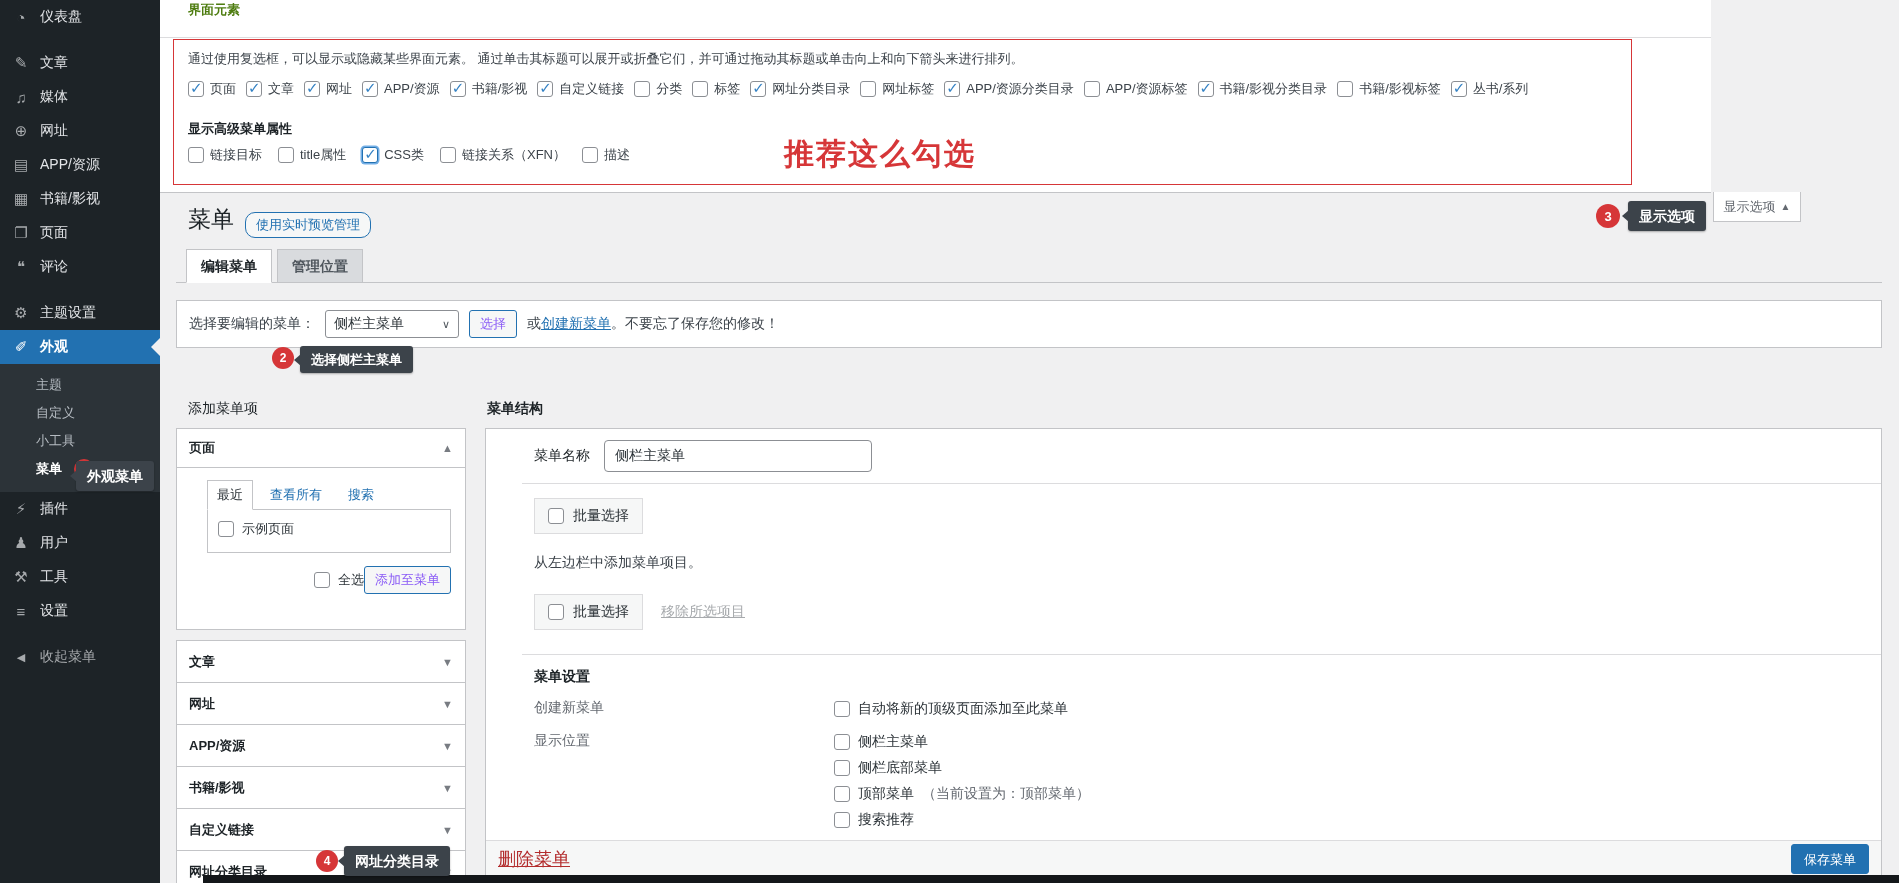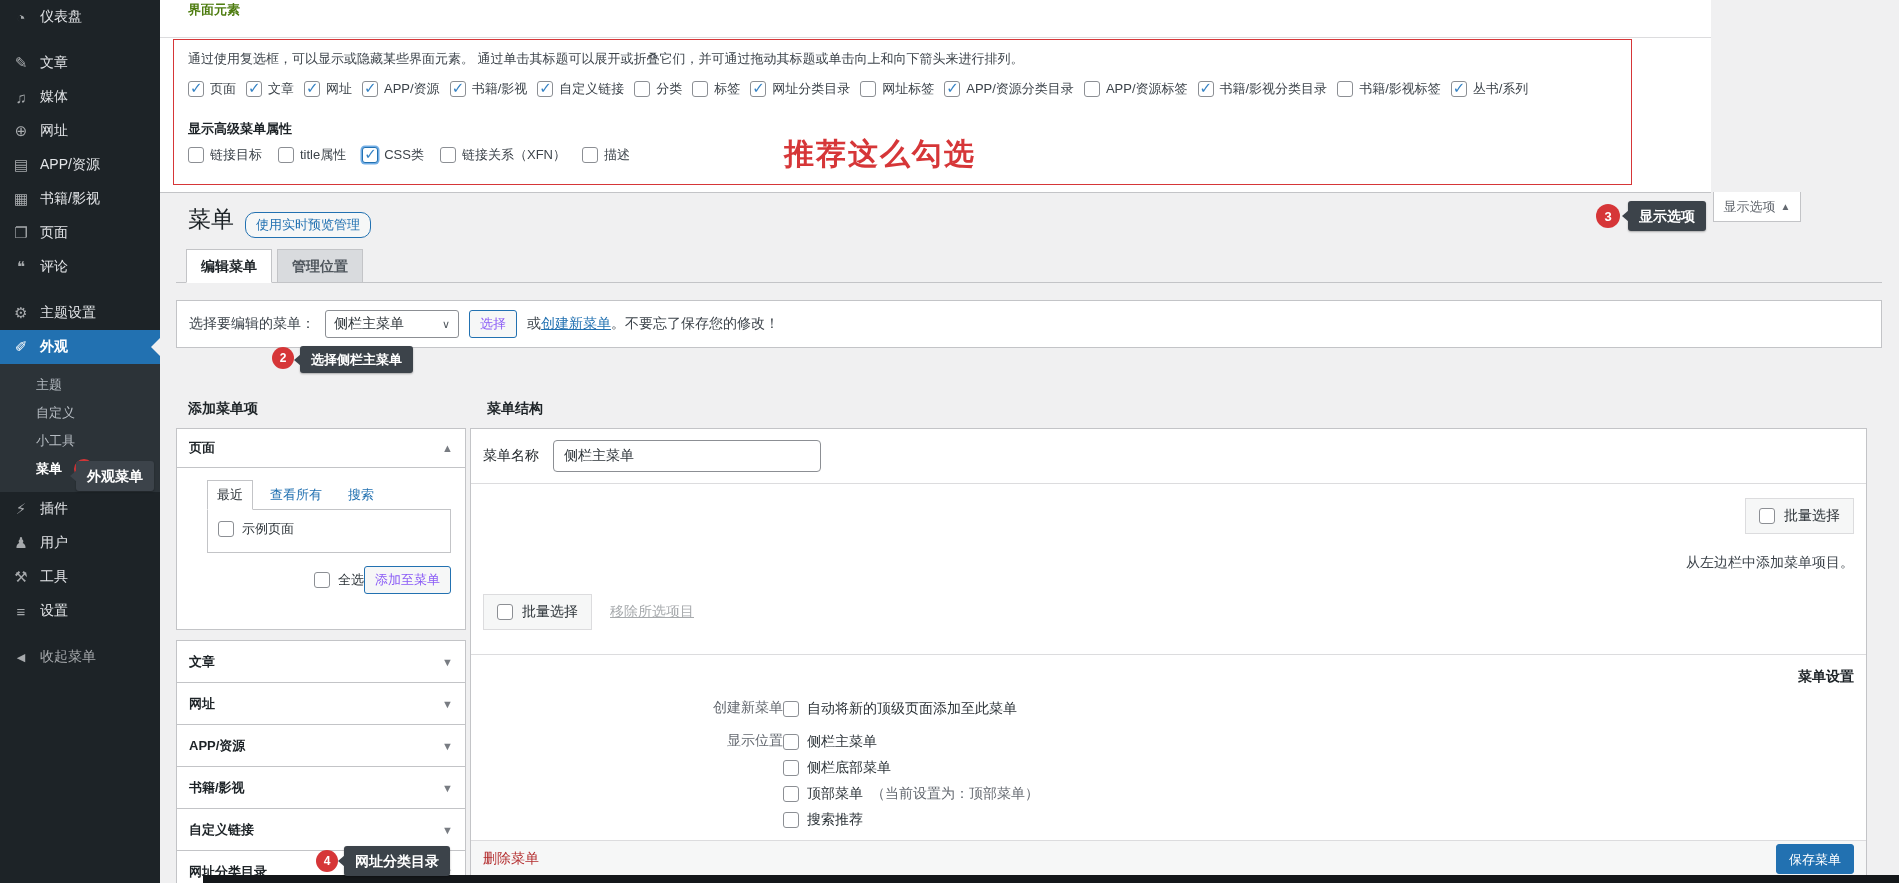--- a/index.html
+++ b/index.html
@@ -54,59 +54,59 @@
 
   
   #select-bar{position:absolute;left:176px;top:300px;width:1706px;height:48px;background:#fff;border:1px solid #c3c4c7;box-sizing:border-box;display:flex;align-items:center;padding-left:12px;gap:10px;}
   #menu-select{width:134px;height:28px;border:1px solid #8c8f94;border-radius:3px;display:flex;align-items:center;justify-content:space-between;padding:0 8px;font-size:14px;color:#2c3338;cursor:pointer;box-sizing:border-box;}
   #menu-select .chev{font-size:11px;color:#50575e;}
   .btn-outline{height:28px;line-height:26px;padding:0 10px;background:#f6f7f7;border:1px solid #2271b1;border-radius:3px;color:#8b5cf6;font-size:13px;cursor:pointer;box-sizing:border-box;white-space:nowrap;}
   .blue-link{color:#2271b1;text-decoration:underline;cursor:pointer;}
   #select-bar .tail{font-size:14px;color:#3c434a;}
 
   
-  #add-items-heading{position:absolute;left:188px;top:400px;font-size:14px;font-weight:bold;color:#1d2327;}
+  #add-items-heading{position:absolute;left:188px;top:400px;font-size:14px;font-weight:normal;color:#1d2327;}
   #pages-panel{position:absolute;left:176px;top:428px;width:290px;height:202px;background:#fff;border:1px solid #c3c4c7;box-sizing:border-box;}
   .acc-head{display:flex;align-items:center;justify-content:space-between;height:38px;padding:0 12px;cursor:pointer;}
   .acc-title{font-weight:bold;font-size:13px;color:#1d2327;}
   .acc-arrow{color:#787c82;font-size:11px;}
   #pages-panel .acc-head{border-bottom:1px solid #c3c4c7;}
   #pages-body{padding:12px 14px 0 14px;margin-left:16px;}
   #quick-tabs{display:flex;align-items:flex-end;position:relative;z-index:2;}
   .qtab{font-size:13px;color:#2271b1;padding:5px 9px;cursor:pointer;}
   .qtab.on{background:#fff;border:1px solid #c3c4c7;border-bottom-color:#fff;color:#2c3338;margin-bottom:-1px;}
   .qtab + .qtab{margin-left:8px;}
   #page-listbox{border:1px solid #c3c4c7;height:44px;padding:10px 10px 0 10px;box-sizing:border-box;}
   .list-check{display:flex;align-items:center;gap:8px;font-size:13px;color:#2c3338;}
   #pages-foot{display:flex;align-items:center;justify-content:flex-end;margin-top:13px;}
   #accordions{position:absolute;left:176px;top:640px;width:290px;}
   .acc-item{background:#fff;border:1px solid #c3c4c7;box-sizing:border-box;height:43px;margin-top:-1px;display:flex;align-items:center;justify-content:space-between;padding:0 12px;cursor:pointer;}
   .acc-item:first-child{margin-top:0;}
 
   
   #structure-heading{position:absolute;left:487px;top:400px;font-size:14px;font-weight:bold;color:#1d2327;}
-  #structure-panel{position:absolute;left:470px;top:428px;width:1397px;height:450px;background:#fff;border:1px solid #c3c4c7;box-sizing:border-box;}
+  #structure-panel{position:absolute;left:485px;top:428px;width:1397px;height:450px;background:#fff;border:1px solid #c3c4c7;box-sizing:border-box;padding-left:36px;}
   #name-row{height:54px;border-bottom:1px solid #dcdcde;display:flex;align-items:center;padding-left:12px;gap:14px;}
   #name-row label{font-size:14px;color:#1d2327;}
   .text-input{width:268px;height:32px;border:1px solid #8c8f94;border-radius:4px;padding:0 10px;font-size:14px;color:#2c3338;box-sizing:border-box;font-family:inherit;}
-  #structure-body{padding:14px 12px 0 12px;text-align:right;}
+  #structure-body{padding:14px 12px 0 12px;}
   .bulk-box{display:inline-flex;align-items:center;gap:9px;padding:8px 13px;background:#f6f7f7;border:1px solid #dcdcde;font-size:14px;color:#2c3338;cursor:pointer;}
   #structure-hint{margin-top:20px;font-size:14px;color:#3c434a;}
   #bulk-row2{margin-top:22px;display:flex;align-items:center;gap:18px;}
   .disabled-link{color:#a7aaad;text-decoration:underline;font-size:14px;cursor:default;}
   #settings-divider{margin:24px -12px 0 -12px;border-top:1px solid #dcdcde;}
   #settings-heading{margin-top:13px;font-size:14px;font-weight:bold;color:#1d2327;}
   .set-row{display:flex;margin-top:13px;}
   .set-label{width:300px;flex:none;font-size:14px;color:#646970;}
   .set-opts{display:flex;flex-direction:column;gap:6px;}
   .loc-row{display:flex;align-items:center;gap:8px;font-size:14px;color:#2c3338;height:20px;cursor:pointer;}
   .loc-note{color:#646970;}
   .loc-note:empty{display:none;}
   #panel-foot{position:absolute;left:0;bottom:0;width:100%;height:37px;background:#f6f7f7;border-top:1px solid #dcdcde;display:flex;align-items:center;justify-content:space-between;padding:0 12px;box-sizing:border-box;}
-  #delete-link{color:#b32d2e;font-size:14px;cursor:pointer;}
+  #delete-link{color:#b32d2e;text-decoration:underline;font-size:18px;cursor:pointer;}
   .btn-primary{height:30px;line-height:30px;padding:0 12px;background:#2271b1;border:1px solid #2271b1;border-radius:3px;color:#fff;font-size:13px;cursor:pointer;}
 
   #bottom-bar{position:absolute;left:203px;top:875px;width:1696px;height:8px;background:#14171a;z-index:5;}
 </style>
 </head>
 <body>
 
 <div id="stage">
 
   <nav id="sidebar">

